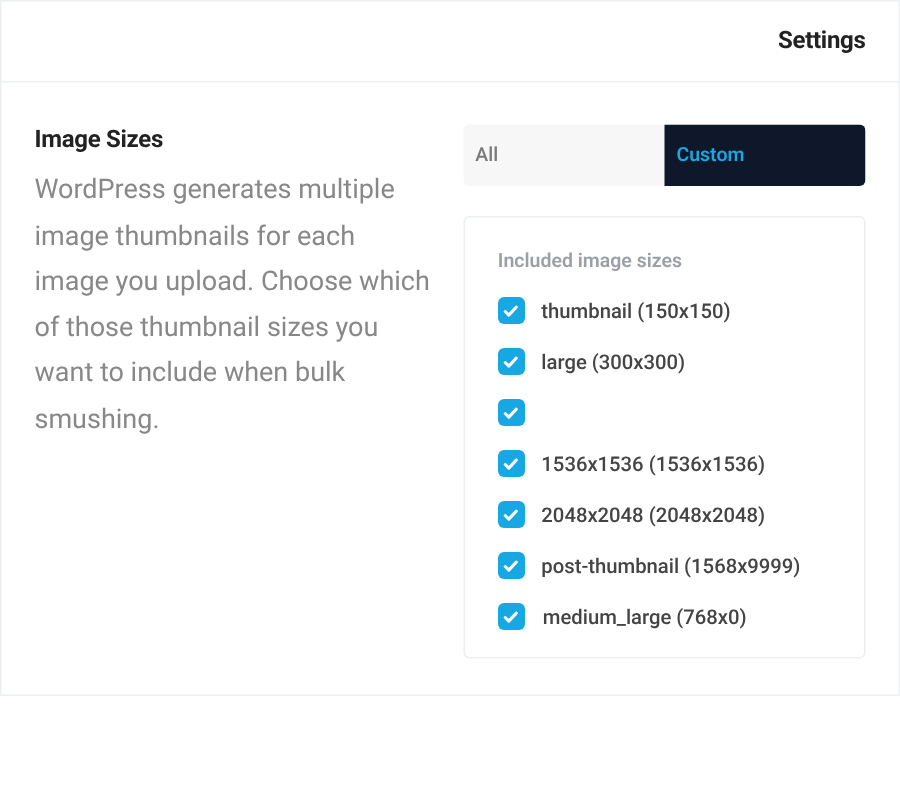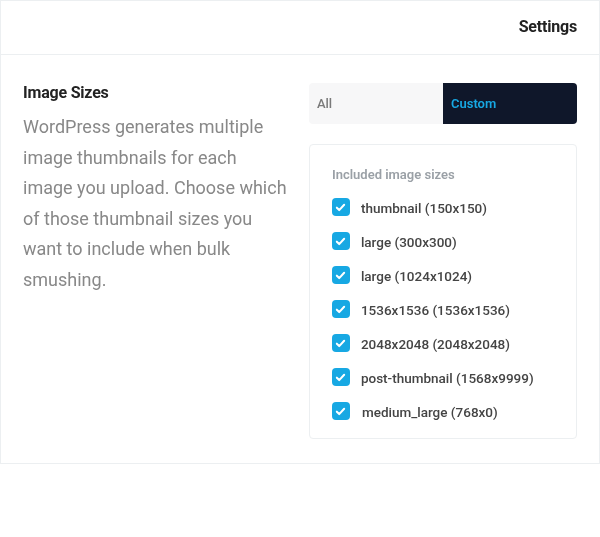--- a/index.html
+++ b/index.html
@@ -136,21 +136,20 @@
                 </svg>
               </div>
               <span class="size-label">large (300x300)</span>
             </div>
             <div class="size-row">
               <div class="cbx">
                 <svg viewBox="0 0 12 12" fill="none">
                   <path d="M2 6.2 4.6 8.8 10 3" stroke="#fff" stroke-width="2.2" stroke-linecap="round" stroke-linejoin="round"></path>
                 </svg>
               </div>
-              <span class="size-label">large (1024x1024)</span>
             </div>
             <div class="size-row">
               <div class="cbx">
                 <svg viewBox="0 0 12 12" fill="none">
                   <path d="M2 6.2 4.6 8.8 10 3" stroke="#fff" stroke-width="2.2" stroke-linecap="round" stroke-linejoin="round"></path>
                 </svg>
               </div>
               <span class="size-label">1536x1536 (1536x1536)</span>
             </div>
             <div class="size-row">

